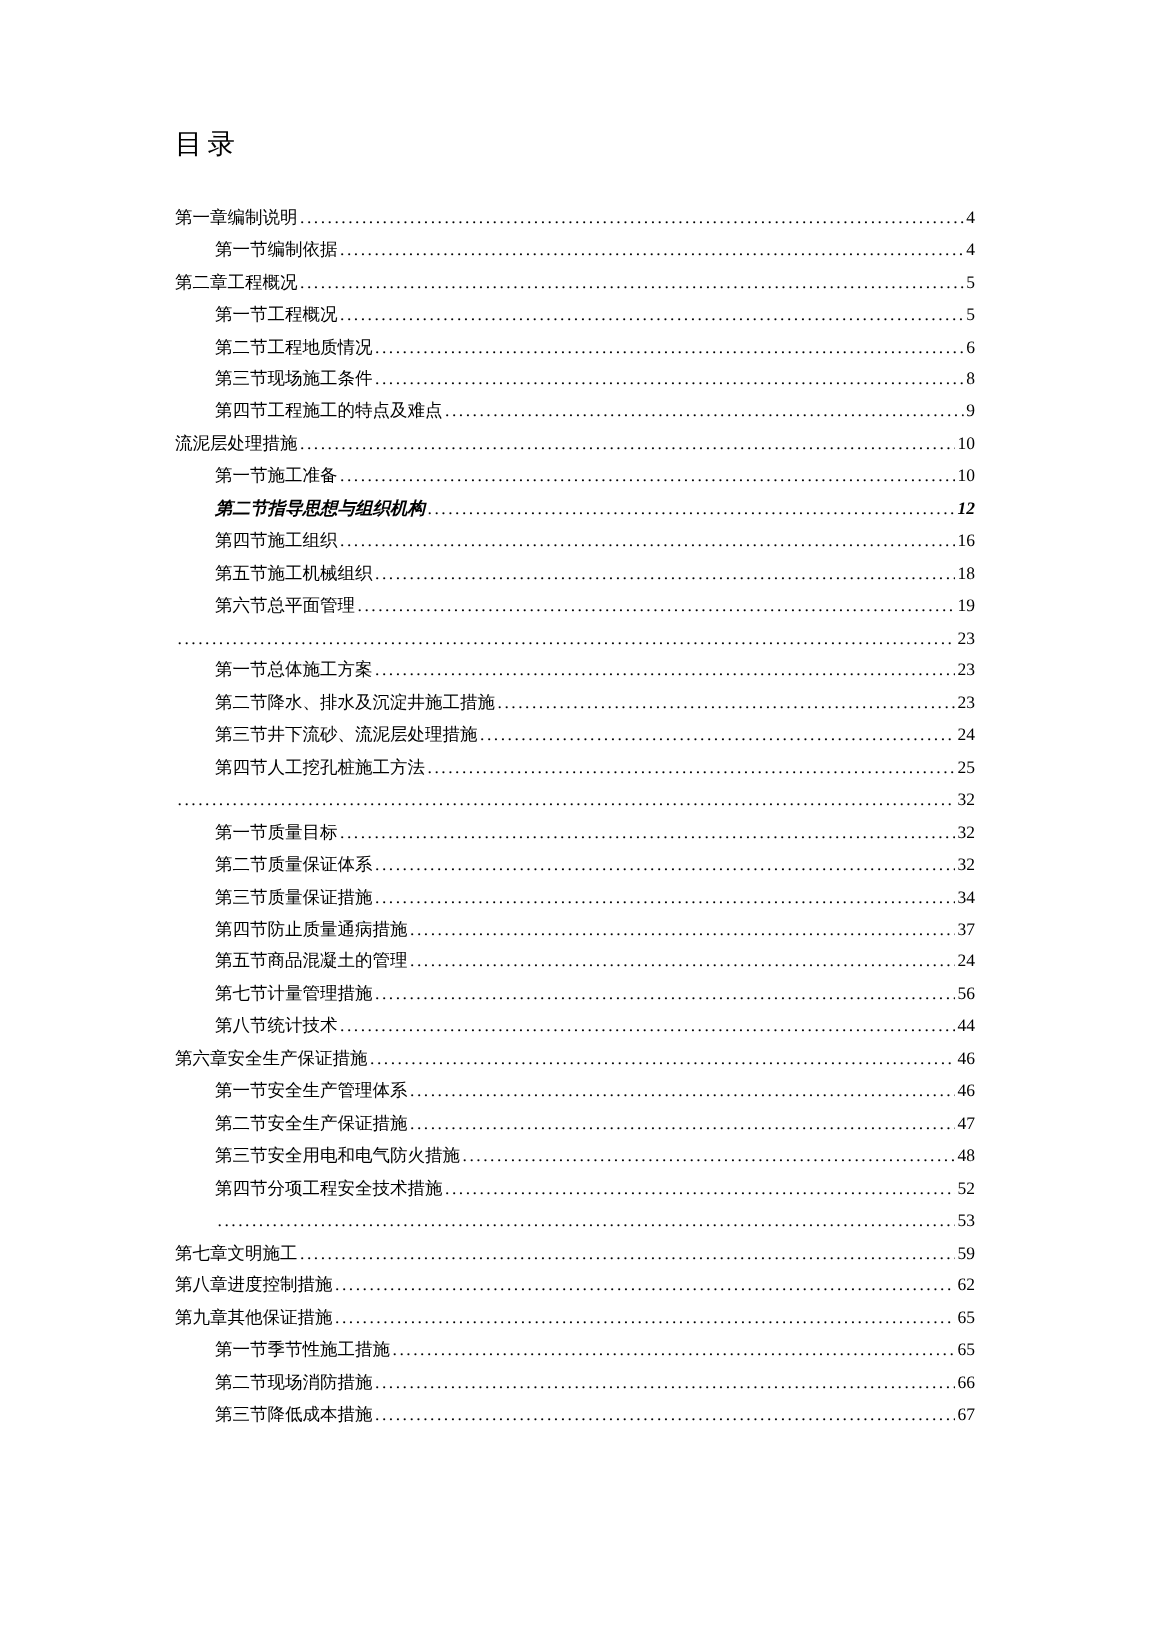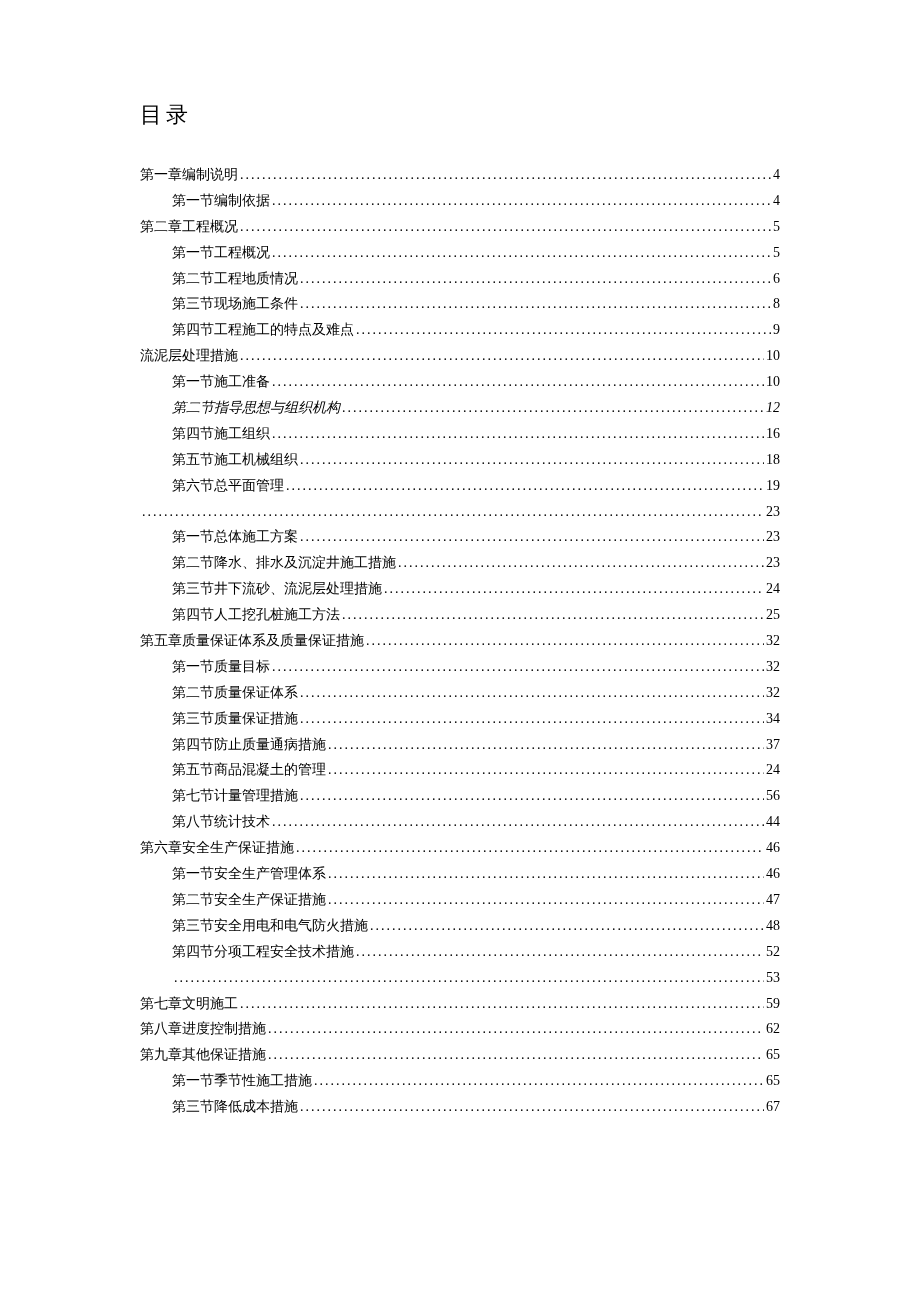--- a/index.html
+++ b/index.html
@@ -32,23 +32,25 @@
       white-space: nowrap;
     }
     .toc-entry.level-1 {
       padding-left: 0;
     }
     .toc-entry.level-2 {
       padding-left: 32px;
     }
     .toc-entry.italic .toc-label {
       font-style: italic;
+      font-weight: bold;
     }
     .toc-entry.italic .toc-page {
       font-style: italic;
+      font-weight: bold;
     }
     .toc-label {
       flex-shrink: 0;
     }
     .toc-dots {
       flex: 1;
       overflow: hidden;
       letter-spacing: 2px;
       color: #000;
       position: relative;
@@ -152,21 +154,20 @@
       <span class="toc-label">第三节井下流砂、流泥层处理措施</span>
       <span class="toc-dots"></span>
       <span class="toc-page">24</span>
     </div>
     <div class="toc-entry level-2">
       <span class="toc-label">第四节人工挖孔桩施工方法</span>
       <span class="toc-dots"></span>
       <span class="toc-page">25</span>
     </div>
     <div class="toc-entry level-1">
-      <span class="toc-label">第五章质量保证体系及质量保证措施</span>
       <span class="toc-dots"></span>
       <span class="toc-page">32</span>
     </div>
     <div class="toc-entry level-2">
       <span class="toc-label">第一节质量目标</span>
       <span class="toc-dots"></span>
       <span class="toc-page">32</span>
     </div>
     <div class="toc-entry level-2">
       <span class="toc-label">第二节质量保证体系</span>
@@ -239,19 +240,24 @@
     </div>
     <div class="toc-entry level-1">
       <span class="toc-label">第九章其他保证措施</span>
       <span class="toc-dots"></span>
       <span class="toc-page">65</span>
     </div>
     <div class="toc-entry level-2">
       <span class="toc-label">第一节季节性施工措施</span>
       <span class="toc-dots"></span>
       <span class="toc-page">65</span>
+    </div>
+    <div class="toc-entry level-2">
+      <span class="toc-label">第二节现场消防措施</span>
+      <span class="toc-dots"></span>
+      <span class="toc-page">66</span>
     </div>
     <div class="toc-entry level-2">
       <span class="toc-label">第三节降低成本措施</span>
       <span class="toc-dots"></span>
       <span class="toc-page">67</span>
     </div>
   </div>
 
 </body></html>

